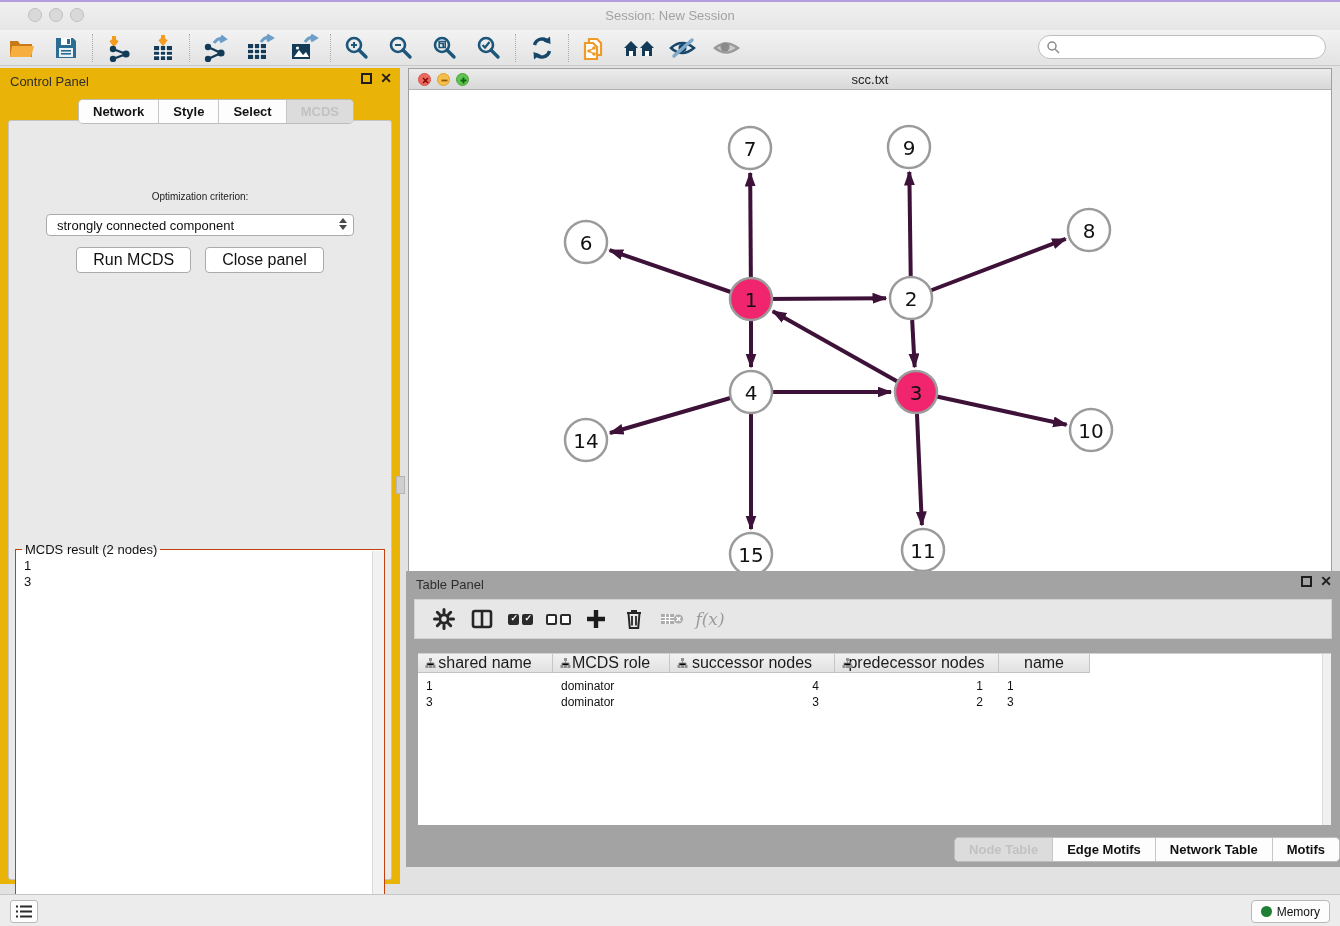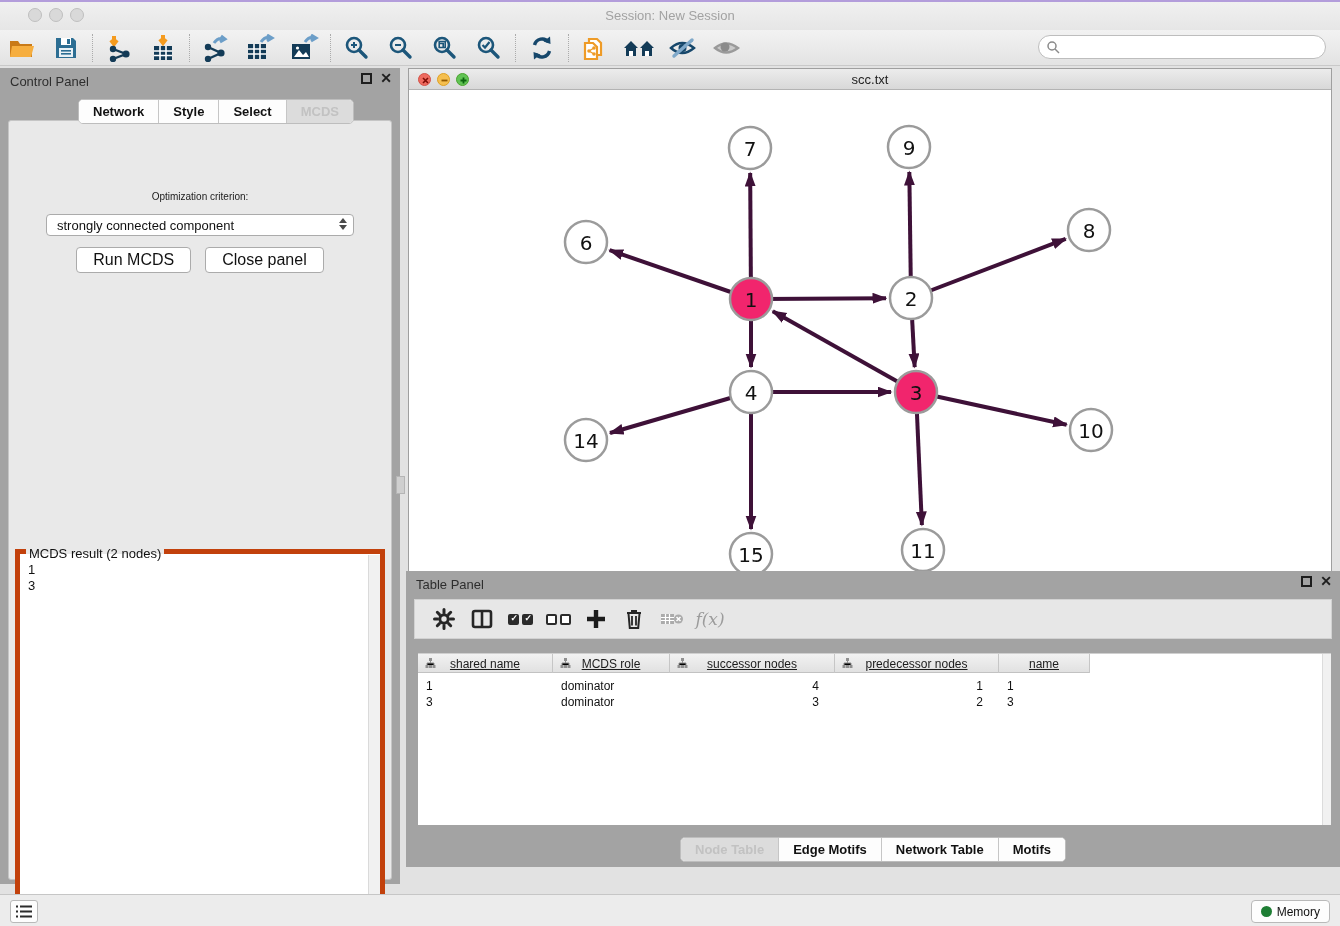--- a/index.html
+++ b/index.html
@@ -19,21 +19,21 @@
     background:linear-gradient(#F2F2F2,#E3E3E3); border-bottom:1px solid #C9C9C9;
     display:flex; align-items:center; }
   .tbtn { width:44px; height:34px; display:flex; align-items:center; justify-content:center; cursor:default; }
   .tsep { width:1px; height:28px; border-left:1px dotted #ABABAB; margin:0 4px; }
   .searchwrap { position:absolute; right:14px; top:5px; }
   .search { width:288px; height:24px; border:1px solid #BDBDBD; border-radius:13px; background:#fff;
     padding:0 8px 0 26px; font-size:12px; outline:none; }
   .search-mag { position:absolute; left:8px; top:5px; }
 
   
-  .control-panel { position:absolute; left:0; top:66px; width:400px; height:816px; background:#a3a3a3; }
+  .control-panel { position:absolute; left:0; top:66px; width:400px; height:816px; background:#eab308; }
   .panel-header { position:relative; height:26px; }
   .panel-header .ph-title { position:absolute; left:10px; top:6px; font-size:13px; color:#2E2E2E; }
   .ph-icons { position:absolute; right:8px; top:5px; display:flex; gap:8px; align-items:center; }
   .float-box { width:11px; height:11px; border:2px solid #1E1E1E; }
   .close-x { font-size:14px; font-weight:bold; color:#1E1E1E; line-height:11px; }
 
   .seg-tabs { display:flex; border:1px solid #BDBDBD; border-radius:5px; overflow:hidden; background:#fff;
     font-size:13px; font-weight:bold; color:#111; }
   .seg-tabs .seg { padding:4px 14px; border-right:1px solid #C6C6C6; background:#FDFDFD; white-space:nowrap; }
   .seg-tabs .seg:last-child { border-right:none; }
@@ -47,21 +47,21 @@
     border:1px solid #ABABAB; border-radius:4px; font-size:13px; color:#111;
     display:flex; align-items:center; padding-left:10px; }
   .combo .updown { position:absolute; right:6px; top:3px; display:flex; flex-direction:column; gap:2px; }
   .tri-up { width:0; height:0; border-left:4px solid transparent; border-right:4px solid transparent; border-bottom:5px solid #4A4A4A; }
   .tri-dn { width:0; height:0; border-left:4px solid transparent; border-right:4px solid transparent; border-top:5px solid #4A4A4A; }
   .cp-btnrow { position:absolute; left:0; width:100%; top:126px; display:flex; justify-content:center; gap:14px; }
   .btn { background:#FFF; border:1px solid #ABABAB; border-radius:4px; font-size:16px; color:#111;
     padding:3px 16px; min-width:92px; text-align:center; }
 
   .groupbox { position:absolute; left:6px; top:428px; width:370px; height:378px;
-    border:5px solid #c2410c; background:#fff; }
+    border:1px solid #c2410c; background:#fff; }
   .groupbox .legend { position:absolute; left:6px; top:-8px; font-size:13px; color:#111; padding:0 3px;
     background:linear-gradient(to bottom,#E9E9E9 55%, #FFFFFF 45%); }
   .result-lines { position:absolute; left:8px; top:8px; font-size:13px; color:#111; line-height:16px; white-space:pre-line; }
   .gb-scroll { position:absolute; right:0; top:1px; bottom:1px; width:12px; background:#F1F1F1; border-left:1px solid #DADADA; }
 
   
   .net-window { position:absolute; left:408px; top:66px; width:924px; height:526px;
     border:1px solid #9F9F9F; background:#fff; }
   .net-titlebar { position:relative; height:21px; background:linear-gradient(#ECECEC,#D8D8D8);
     border-bottom:1px solid #B3B3B3; }
@@ -87,29 +87,29 @@
   .cb { width:11px; height:11px; border:2px solid #2B2B2B; border-radius:2px; background:#fff; position:relative; }
   .cb.checked { background:#2B2B2B; }
   .cb.checked::after { content:"✓"; position:absolute; left:1px; top:-3px; color:#fff; font-size:9px; font-weight:bold; }
   .fx { font-family:"DejaVu Serif", serif; font-style:italic; font-size:17px; color:#9C9C9C; }
 
   .tp-table { position:absolute; left:12px; top:82px; width:913px; height:172px; background:#fff;
     border-top:1px solid #CFCFCF; }
   .tp-scroll { position:absolute; right:0; top:0; bottom:0; width:9px; background:#F1F1F1; border-left:1px solid #DCDCDC; }
   .thead { position:absolute; left:0; top:0; height:19px; display:flex;
     background:linear-gradient(#F2F2F2,#E1E1E1); border-bottom:1px solid #C2C2C2; }
-  .th { position:relative; height:19px; border-right:1px solid #C6C6C6; font-size:12px; color:#1C1C1C;
-    display:flex; align-items:center; justify-content:center;text-decoration:underline; }
+  .th { position:relative; height:19px; border-right:1px solid #C6C6C6; font-size:16px; color:#1C1C1C;
+    display:flex; align-items:flex-start; justify-content:center; }
   .th .hicon { position:absolute; left:7px; top:4px; }
   .trow { position:absolute; left:0; display:flex; height:16px; font-size:12px; color:#111; }
   .td { height:16px; line-height:16px; white-space:nowrap; overflow:hidden; }
   .td.l { text-align:left; padding-left:8px; }
   .td.r { text-align:right; padding-right:16px; }
 
-  .tp-tabs { position:absolute; left:0; width:100%; top:266px; display:flex; justify-content:center; }
+  .tp-tabs { position:absolute; left:0; width:100%; top:266px; display:flex; justify-content:flex-end; }
 
   
   .statusbar { position:absolute; left:0; top:892px; width:100%; height:34px; background:#ECECEC; border-top:1px solid #C6C6C6; }
   .list-btn { position:absolute; left:10px; top:5px; width:28px; height:23px; background:#FDFDFD;
     border:1px solid #B9B9B9; border-radius:3px; display:flex; align-items:center; justify-content:center; }
   .memory-btn { position:absolute; right:10px; top:5px; height:23px; background:#FDFDFD; border:1px solid #B9B9B9;
     border-radius:4px; display:flex; align-items:center; gap:5px; padding:0 9px; font-size:12px; color:#111; }
   .memdot { width:11px; height:11px; border-radius:50%; background:#1E7E34; }
 </style>
 </head>

